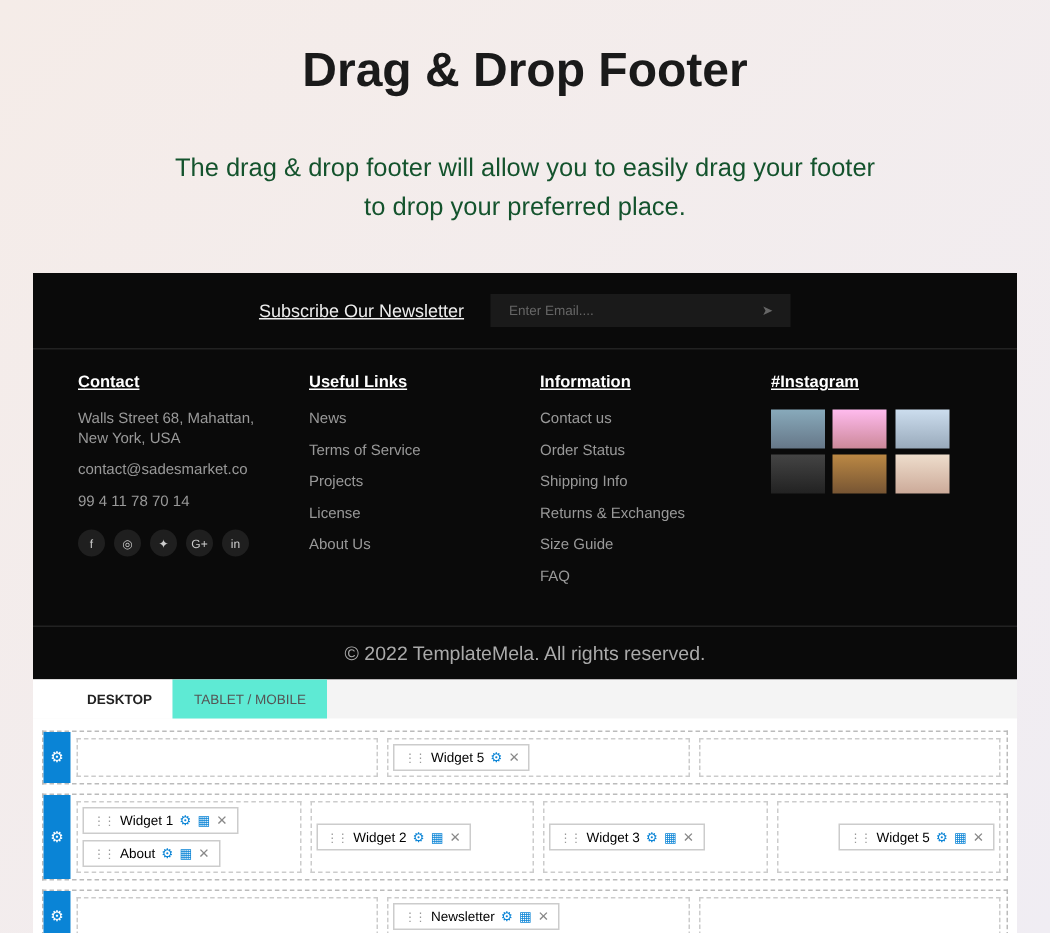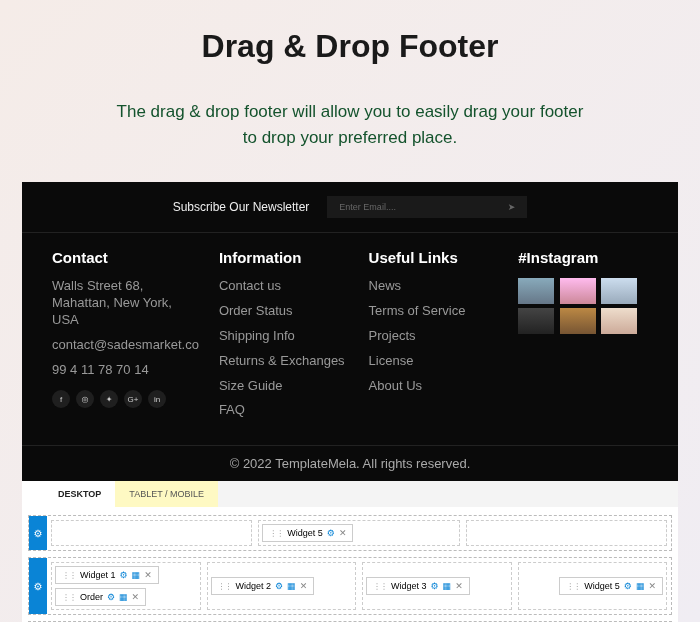--- a/index.html
+++ b/index.html
@@ -2,37 +2,37 @@
 <html><head>
 <meta charset="utf-8">
 <style>
 * { box-sizing: border-box; margin: 0; padding: 0; }
 body { font-family: -apple-system, BlinkMacSystemFont, "Segoe UI", Arial, sans-serif; background: linear-gradient(135deg, #f5ece8 0%, #f0edf3 100%); width: 700px; height: 622px; overflow: hidden; }
 .hero { text-align: center; padding: 28px 40px 20px; }
 .hero h1 { font-size: 32px; font-weight: 700; color: #1a1a1a; margin-bottom: 34px; }
 .hero p { font-size: 17px; color: #14532d; line-height: 1.5; max-width: 480px; margin: 0 auto; }
 .preview { background: #0a0a0a; color: #fff; margin: 12px 22px 0; padding: 0; font-size: 10px; }
 .newsletter { display: flex; align-items: center; justify-content: center; padding: 14px 40px; border-bottom: 1px solid #222; gap: 18px; }
-.newsletter-label { font-size: 12px; color: #eee; }
+.newsletter-label { font-size: 12px; color: #eee; text-decoration: underline; }
 .email-box { background: #1a1a1a; display: flex; align-items: center; padding: 6px 12px; width: 200px; justify-content: space-between; }
 .email-box span { color: #666; font-size: 9px; }
 .send-ico { color: #fff; font-size: 10px; }
 .footer-cols { display: flex; padding: 16px 30px 18px; gap: 20px; }
 .fcol { flex: 1; }
-.fcol h4 { font-size: 15px; font-weight: 600; margin-bottom: 12px; color: #fff; }
-.fcol .line { font-size: 13px; color: #999; margin-bottom: 8px; line-height: 1.3; }
+.fcol h4 { font-size: 11px; font-weight: 600; margin-bottom: 12px; color: #fff; text-decoration: underline; }
+.fcol .line { font-size: 10px; color: #999; margin-bottom: 8px; line-height: 1.3; }
 .socials { display: flex; gap: 6px; margin-top: 12px; }
 .sico { width: 18px; height: 18px; border-radius: 50%; background: #1f1f1f; display: flex; align-items: center; justify-content: center; font-size: 8px; color: #ccc; }
 .insta-grid { display: grid; grid-template-columns: repeat(3, 1fr); gap: 4px; width: 120px; }
 .insta-img { width: 36px; height: 26px; background: #ccc; }
 .insta-img:nth-child(1){background:linear-gradient(#8ab,#678);} .insta-img:nth-child(2){background:linear-gradient(#fbe,#c89);} .insta-img:nth-child(3){background:linear-gradient(#cde,#9ab);} .insta-img:nth-child(4){background:linear-gradient(#444,#222);} .insta-img:nth-child(5){background:linear-gradient(#b84,#753);} .insta-img:nth-child(6){background:linear-gradient(#edc,#ca9);}
 .copyright { text-align: center; padding: 10px; font-size: 13px; color: #aaa; border-top: 1px solid #222; }
 .builder { margin: 0 22px; background: #f4f4f4; }
 .tabs { display: flex; font-size: 9px; }
-.tab { padding: 8px 14px; background: #fef9c3; color: #555; cursor: pointer; }
+.tab { padding: 8px 14px; background: #5eead4; color: #555; cursor: pointer; }
 .tab.active { background: #fff; font-weight: 600; color: #222; padding-left: 36px; }
 .rows { padding: 8px 6px; background: #fff; }
 .brow { display: flex; align-items: stretch; border: 1px dashed #bbb; margin-bottom: 6px; background: #fff; }
 .rowhandle { width: 18px; background: #0a84d6; display: flex; align-items: center; justify-content: center; color: #fff; font-size: 10px; cursor: move; }
 .rowbody { flex: 1; display: flex; gap: 6px; padding: 4px; }
 .cell { flex: 1; border: 1px dashed #ccc; padding: 3px; min-height: 24px; display: flex; align-items: center; }
 .cell.empty { }
 .widget { background: #fff; border: 1px solid #ccc; font-size: 9px; padding: 3px 6px; display: inline-flex; align-items: center; gap: 4px; cursor: move; }
 .drag-dots { color: #999; font-size: 8px; letter-spacing: -1px; }
 .wico { color: #0a84d6; font-size: 9px; cursor: pointer; }
@@ -64,35 +64,35 @@
       <div class="line">99 4 11 78 70 14</div>
       <div class="socials">
         <div class="sico">f</div>
         <div class="sico">◎</div>
         <div class="sico">✦</div>
         <div class="sico">G+</div>
         <div class="sico">in</div>
       </div>
     </div>
     <div class="fcol">
+      <h4>Useful Links</h4>
+      <div class="line">News</div>
+      <div class="line">Terms of Service</div>
+      <div class="line">Projects</div>
+      <div class="line">License</div>
+      <div class="line">About Us</div>
+    </div>
+    <div class="fcol">
       <h4>Information</h4>
       <div class="line">Contact us</div>
       <div class="line">Order Status</div>
       <div class="line">Shipping Info</div>
       <div class="line">Returns &amp; Exchanges</div>
       <div class="line">Size Guide</div>
       <div class="line">FAQ</div>
-    </div>
-    <div class="fcol">
-      <h4>Useful Links</h4>
-      <div class="line">News</div>
-      <div class="line">Terms of Service</div>
-      <div class="line">Projects</div>
-      <div class="line">License</div>
-      <div class="line">About Us</div>
     </div>
     <div class="fcol">
       <h4>#Instagram</h4>
       <div class="insta-grid">
         <div class="insta-img"></div>
         <div class="insta-img"></div>
         <div class="insta-img"></div>
         <div class="insta-img"></div>
         <div class="insta-img"></div>
         <div class="insta-img"></div>
@@ -129,21 +129,21 @@
         <div class="cell stacked">
           <div class="widget">
             <span class="drag-dots">⋮⋮</span>
             <span>Widget 1</span>
             <span class="wico">⚙</span>
             <span class="wico">▦</span>
             <span class="wico del">✕</span>
           </div>
           <div class="widget">
             <span class="drag-dots">⋮⋮</span>
-            <span>Order</span>
+            <span>About</span>
             <span class="wico">⚙</span>
             <span class="wico">▦</span>
             <span class="wico del">✕</span>
           </div>
         </div>
         <div class="cell">
           <div class="widget">
             <span class="drag-dots">⋮⋮</span>
             <span>Widget 2</span>
             <span class="wico">⚙</span>

